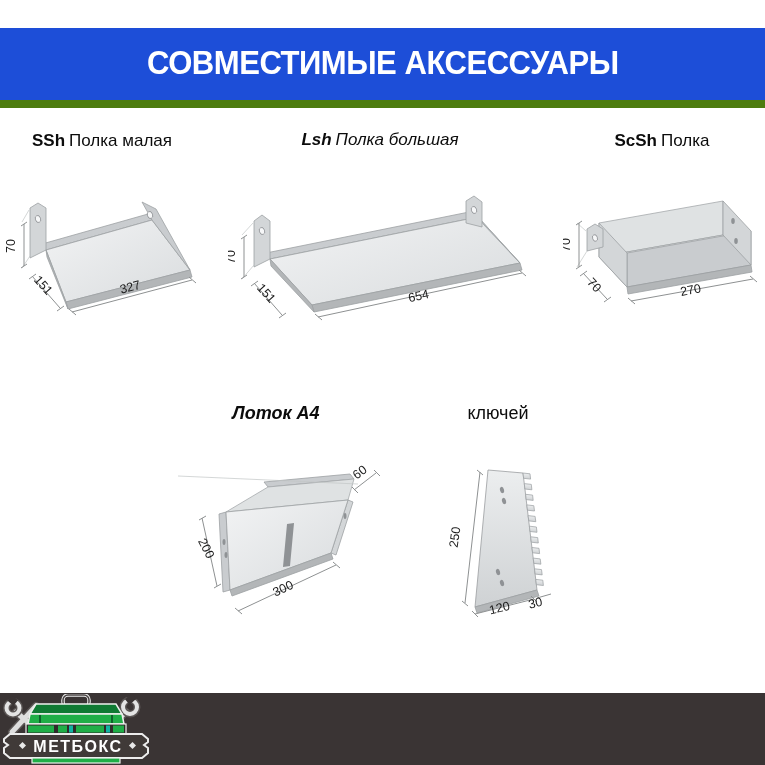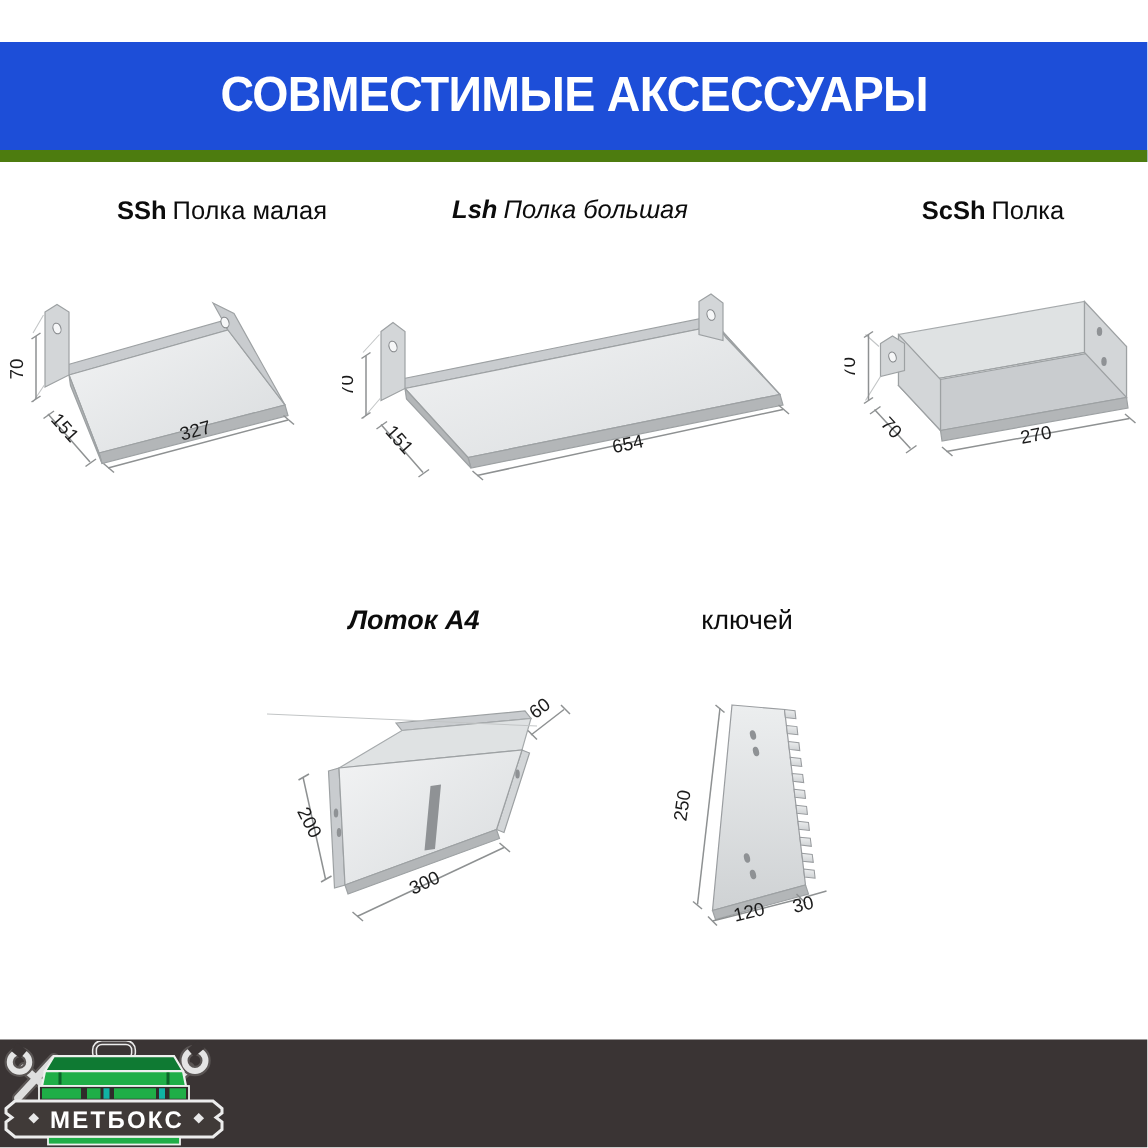--- a/index.html
+++ b/index.html
@@ -53,21 +53,21 @@
       </linearGradient>
     </defs>
   </svg>
 
   <div class="topbar">
     <div class="title">
       <span class="title-inner">СОВМЕСТИМЫЕ АКСЕССУАРЫ</span>
     </div>
   </div>
 
-  <div class="plabel" style="left:28px;top:131px;width:190px;text-align:right;">
+  <div class="plabel" style="left:7px;top:131px;width:190px;">
     <span class="bold">SSh</span><span class="rest">Полка малая</span>
   </div>
   <div class="plabel" style="left:280px;top:130px;width:200px;font-style:italic;">
     <span class="bold">Lsh</span><span class="rest">Полка большая</span>
   </div>
   <div class="plabel" style="left:572px;top:131px;width:180px;">
     <div><span class="bold">ScSh</span><span class="rest">Полка</span></div>
   </div>
 
   <svg class="drawing" style="left:2px;top:188px;" width="210" height="130" viewBox="0 0 210 130">

